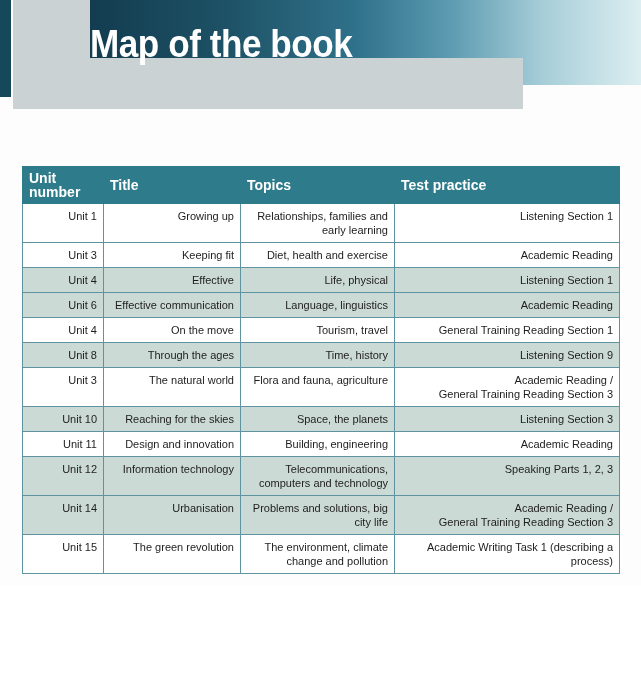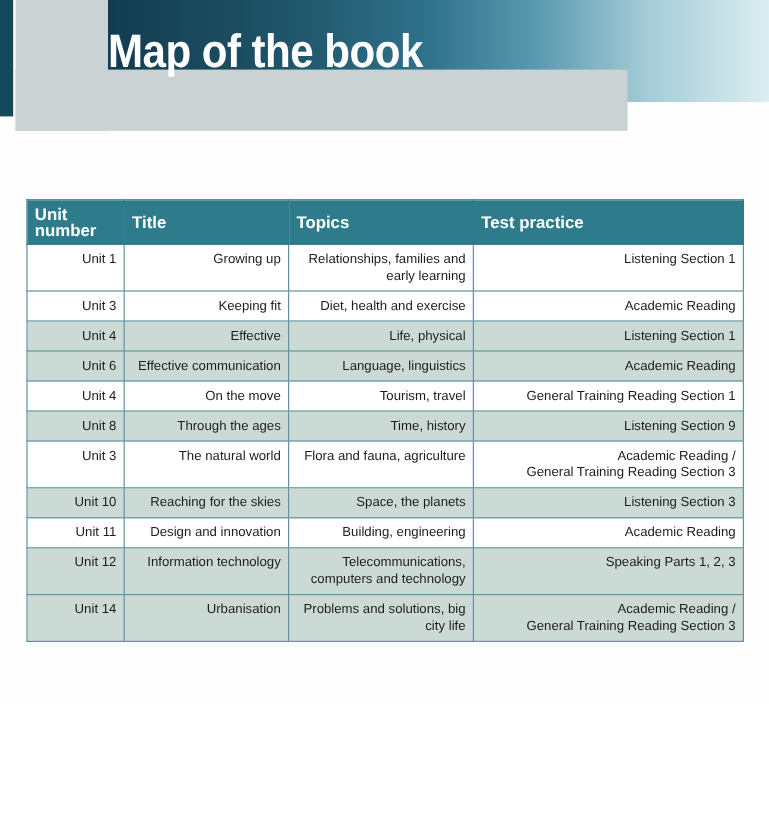--- a/index.html
+++ b/index.html
@@ -162,16 +162,24 @@
         <td>Speaking Parts 1, 2, 3</td>
       </tr>
       <tr class="alt">
         <td>Unit 14</td>
         <td>Urbanisation</td>
         <td>Problems and solutions, big
 city life</td>
         <td>Academic Reading /
 General Training Reading Section 3</td>
       </tr>
+      <tr>
+        <td>Unit 15</td>
+        <td>The green revolution</td>
+        <td>The environment, climate
+change and pollution</td>
+        <td>Academic Writing Task 1 (describing a
+process)</td>
+      </tr>
     </tbody>
   </table>
 
 </div>
 
 </body></html>

